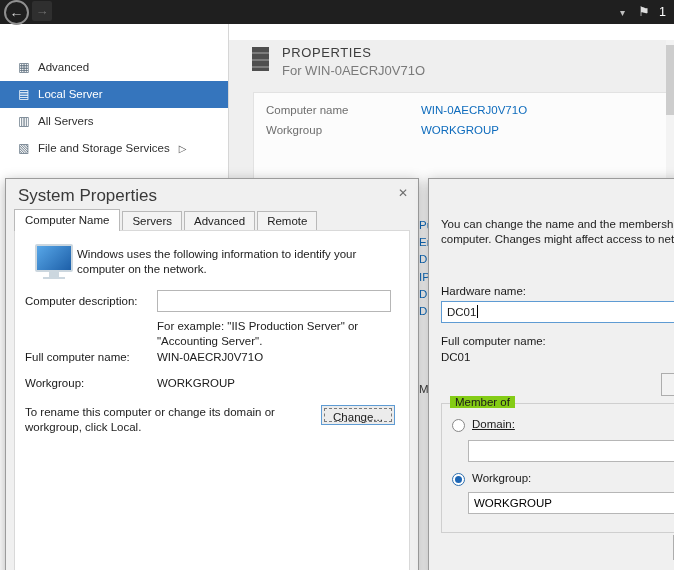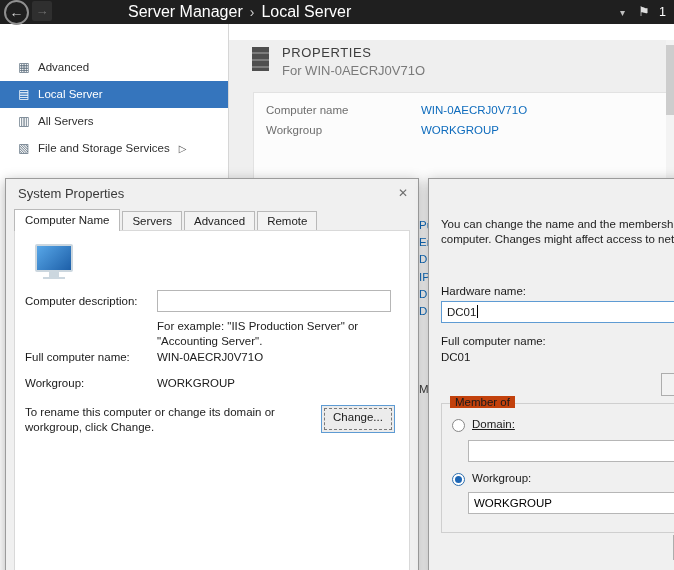--- a/index.html
+++ b/index.html
@@ -40,21 +40,21 @@
   .prow{position:relative;height:20px;line-height:20px;}
   .prow .pl{position:absolute;left:12px;color:#6e6e6e;}
   .prow .pv{position:absolute;left:167px;color:#0f6cbd;cursor:pointer;}
   .props-rows{position:absolute;left:0;top:7px;width:100%;}
   .frag-col{position:absolute;left:419px;top:217px;z-index:6;color:#0f6cbd;line-height:17.2px;white-space:nowrap;}
   .frag-m{position:absolute;left:419px;top:383px;z-index:6;color:#3d3d3d;}
   .scrollbar{position:absolute;left:666px;top:40px;width:8px;height:530px;background:#f3f3f3;z-index:4;}
   .scroll-thumb{position:absolute;left:0;top:5px;width:8px;height:70px;background:#cdcdcd;cursor:pointer;}
   
   .dlg{position:absolute;background:#f0f0f0;border:1px solid #9b9b9b;box-shadow:0 3px 12px rgba(0,0,0,.3);}
-  .dlg-title{position:absolute;left:12px;top:7px;font-size:13px;color:#3a3a3a;white-space:nowrap;}
+  .dlg-title{position:absolute;left:12px;top:7px;font-size:17px;color:#3a3a3a;white-space:nowrap;}
   .dlg-close{position:absolute;right:6px;top:5px;width:18px;height:18px;text-align:center;line-height:18px;
     color:#6f6f6f;font-size:12px;cursor:pointer;}
   .sysprops{left:5px;top:178px;width:412px;height:400px;z-index:10;}
   .tabs{position:absolute;left:8px;top:30px;display:flex;align-items:flex-end;z-index:2;}
   .tab{border:1px solid #b9b9b9;border-bottom:none;background:#f3f3f3;padding:3px 9px;margin-right:2px;
     font-size:11.5px;color:#222;cursor:pointer;white-space:nowrap;}
   .tab.active{background:#ffffff;padding:4px 10px 5px;margin-bottom:-1px;}
   .tabpage{position:absolute;left:8px;top:51px;width:394px;height:349px;background:#ffffff;border:1px solid #d9d9d9;}
   .mon{position:absolute;left:20px;top:13px;width:34px;height:24px;border:2px solid #ccd7df;border-radius:2px;
     background:linear-gradient(135deg,#58a7e8,#1d5fa8);}
@@ -66,34 +66,34 @@
     font-size:11.5px;padding:0 5px;box-sizing:border-box;line-height:20px;}
   .sp-desc-input{left:142px;top:59px;width:234px;}
   .sp-example{position:absolute;left:142px;top:88px;width:216px;line-height:15px;color:#222;}
   .sp-full-lbl{position:absolute;left:10px;top:120px;}
   .sp-full-val{position:absolute;left:142px;top:120px;}
   .sp-wg-lbl{position:absolute;left:10px;top:146px;}
   .sp-wg-val{position:absolute;left:142px;top:146px;}
   .sp-rename{position:absolute;left:10px;top:174px;width:262px;line-height:15px;color:#222;}
   .btn{position:absolute;background:#e8e8e8;border:1px solid #adadad;font-size:11.5px;color:#1a1a1a;
     text-align:center;cursor:pointer;font-family:inherit;box-sizing:border-box;}
-  .sp-change{left:306px;top:174px;width:74px;height:28px;line-height:22px;border-color:#5e9bd3;
+  .sp-change{left:306px;top:174px;width:74px;height:20px;line-height:22px;border-color:#5e9bd3;
     outline:1px dashed #7a7a7a;outline-offset:-4px;background:#ececec;}
   
   .namechg{left:428px;top:178px;width:300px;height:400px;z-index:11;}
   .nc-intro{position:absolute;left:12px;top:38px;line-height:15px;color:#222;white-space:nowrap;}
   .nc-name-lbl{position:absolute;left:12px;top:106px;}
   .nc-name-input{position:absolute;left:12px;top:122px;width:280px;height:22px;background:#fff;
     border:1px solid #5e9bd3;box-sizing:border-box;line-height:20px;padding:0 5px;}
   .caret-bar{display:inline-block;width:1px;height:13px;background:#000;vertical-align:-2px;margin-left:1px;}
   .nc-full-lbl{position:absolute;left:12px;top:156px;}
   .nc-full-val{position:absolute;left:12px;top:172px;}
   .nc-more{left:232px;top:194px;width:64px;height:23px;line-height:21px;background:#f2f2f2;}
   .groupbox{position:absolute;left:12px;top:224px;width:280px;height:128px;border:1px solid #cfcfcf;}
-  .groupbox .legend{position:absolute;left:8px;top:-8px;background:#c2410c;padding:0 5px;}
+  .groupbox .legend{position:absolute;left:8px;top:-8px;background:#84cc16;padding:0 5px;}
   .radio{position:absolute;width:13px;height:13px;border:1px solid #878787;border-radius:50%;background:#fff;cursor:pointer;box-sizing:border-box;}
   .radio.sel{border-color:#2d6fae;}
   .radio.sel::after{content:"";position:absolute;left:2px;top:2px;width:7px;height:7px;border-radius:50%;background:#1d66b5;}
   .r-dom{left:10px;top:15px;}
   .r-dom-lbl{position:absolute;left:30px;top:14px;text-decoration:underline;}
   .nc-dom-input{left:26px;top:36px;width:236px;}
   .r-wg{left:10px;top:69px;}
   .r-wg-lbl{position:absolute;left:30px;top:68px;}
   .nc-wg-input{left:26px;top:88px;width:236px;}
   .nc-ok{left:166px;top:356px;width:74px;height:25px;line-height:23px;background:#f0f0f0;border-color:#5e9bd3;}
@@ -104,23 +104,20 @@
 
 <div class="screen">
 
   <div class="topbar">
     <div class="nav-back">
       <span>←</span>
     </div>
     <div class="nav-fwd">
       <span>→</span>
     </div>
-    <div class="tb-title">
-      <span>Server Manager</span><span class="sep">›</span><span>Local Server</span>
-    </div>
     <div class="tb-right">
       <span class="caret">▾</span>
       <span class="flag">⚑</span>
       <span class="count">1</span>
     </div>
   </div>
 
   <div class="subbar"></div>
 
   <div class="sidebar">
@@ -180,28 +177,29 @@
     <div class="dlg-title">System Properties</div>
     <div class="dlg-close">✕</div>
     <div class="tabs">
       <div class="tab active">Computer Name</div>
       <div class="tab">Servers</div>
       <div class="tab">Advanced</div>
       <div class="tab">Remote</div>
     </div>
     <div class="tabpage">
       <div class="mon"></div>
+      <div class="sp-intro">Windows uses the following information to identify your computer on the network.</div>
       <div class="sp-desc-lbl">Computer description:</div>
       <input class="txt sp-desc-input" value="" style="">
       <div class="sp-example">For example: "IIS Production Server" or "Accounting Server".</div>
       <div class="sp-full-lbl">Full computer name:</div>
       <div class="sp-full-val">WIN-0AECRJ0V71O</div>
       <div class="sp-wg-lbl">Workgroup:</div>
       <div class="sp-wg-val">WORKGROUP</div>
-      <div class="sp-rename">To rename this computer or change its domain or workgroup, click Change.</div>
+      <div class="sp-rename">To rename this computer or change its domain or workgroup, click Local.</div>
       <div class="btn sp-change">Change...</div>
     </div>
   </div>
 
   <div class="dlg namechg">
     <div class="nc-intro">
       <div>You can change the name and the membership o</div>
       <div>computer. Changes might affect access to netwo</div>
     </div>
     <div class="nc-name-lbl">Hardware name:</div>

